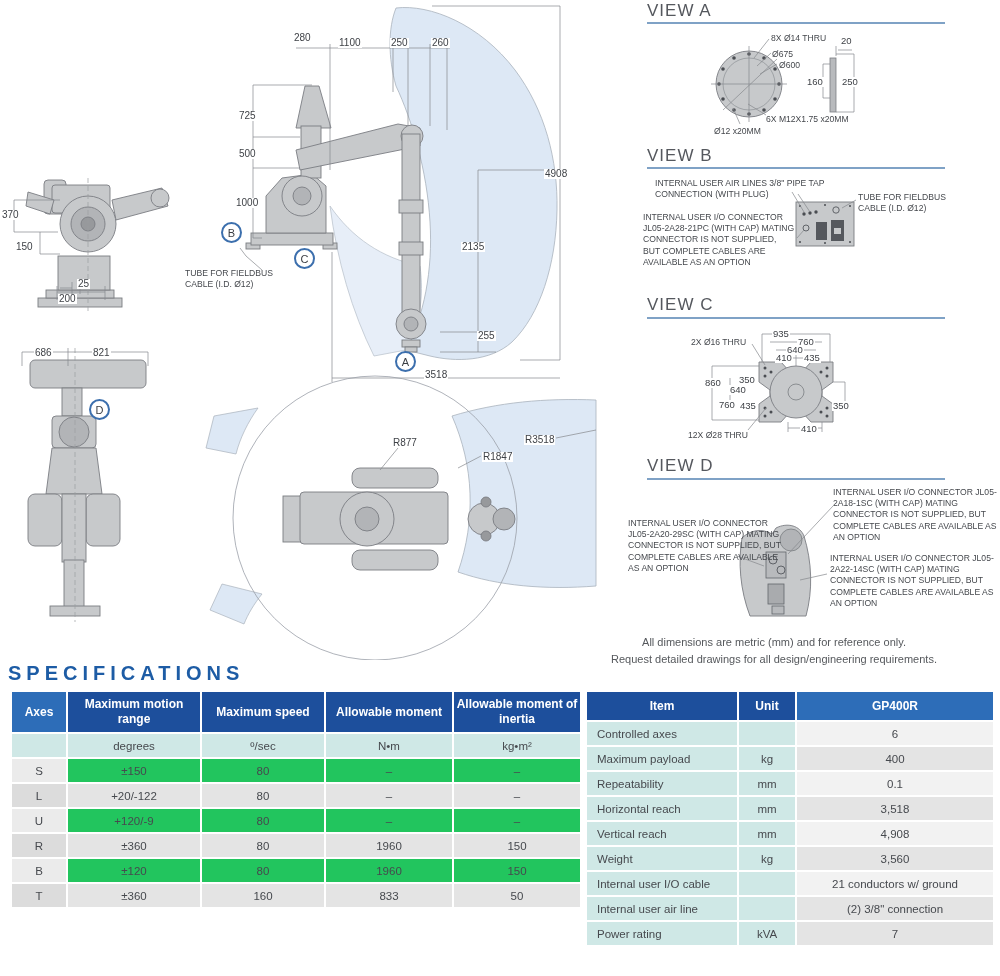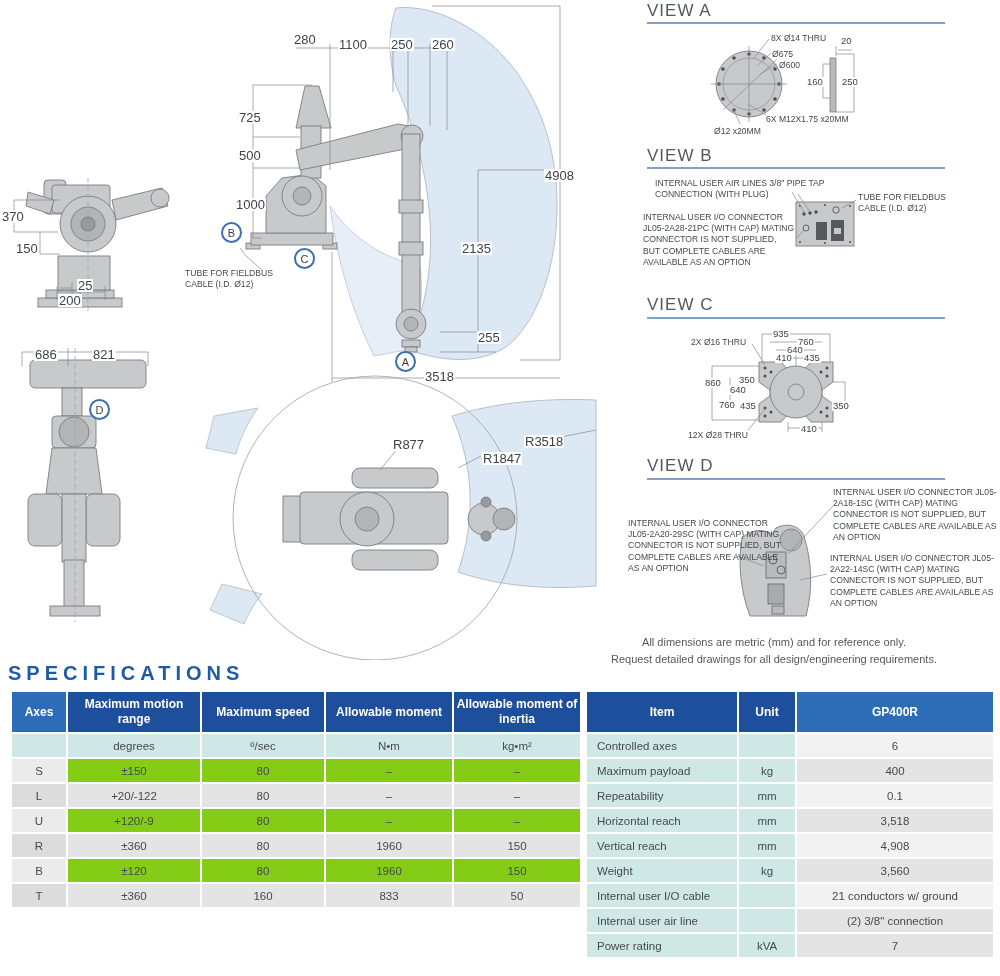--- a/index.html
+++ b/index.html
@@ -1,41 +1,41 @@
 <!DOCTYPE html>
 <html><head>
 <meta charset="utf-8">
 <style>
   html,body{margin:0;padding:0;background:#fff;}
   body{width:1000px;height:976px;position:relative;overflow:hidden;
        font-family:"Liberation Sans",sans-serif;color:#44474c;}
   svg{position:absolute;left:0;top:0;}
-  .dim{position:absolute;font-size:13px;color:#3f4247;line-height:1;
+  .dim{position:absolute;font-size:10px;color:#3f4247;line-height:1;
        white-space:nowrap;background:#fff;padding:0 1px;}
   .ann{position:absolute;font-size:8.6px;color:#45484d;line-height:1.3;}
   .ann.right{}
   .badge{position:absolute;width:17px;height:17px;border:2px solid #3c6fad;border-radius:50%;
          display:flex;align-items:center;justify-content:center;font-size:11px;color:#3b3e43;
          background:rgba(255,255,255,.8);}
   .view-title{position:absolute;font-size:17px;color:#55585e;letter-spacing:1px;}
   .view-rule{position:absolute;border-top:2px solid #7fa2c6;width:298px;height:0;}
   .footnote{position:absolute;font-size:11px;color:#55585c;text-align:center;line-height:1.55;}
   .spec-title{position:absolute;font-size:20px;font-weight:bold;color:#1d5ca5;letter-spacing:5px;}
   table{position:absolute;border-collapse:separate;border-spacing:2px;table-layout:fixed;}
   th,td{padding:0;text-align:center;font-size:11.5px;color:#46494e;}
   th{background:#1d4f9c;color:#fff;font-weight:bold;font-size:12px;line-height:1.25;}
   .axes-table th{height:40px;}
   .axes-table td{height:23px;}
   .axes-table .r-units td{background:#cfe8e6;}
-  .axes-table .r-odd td{background:#84cc16;}
+  .axes-table .r-odd td{background:#22c55e;}
   .axes-table .r-odd td:first-child{background:#ebebeb;}
   .axes-table .r-even td{background:#e4e4e4;}
   .axes-table .r-even td:first-child{background:#dcdcdc;}
   th.th-accent{background:#2d6db8;}
-  .item-table th{height:40px;}
+  .item-table th{height:28px;}
   .item-table td{height:23px;}
   .item-table td.c-item{background:#cfe8e6;text-align:left;padding-left:10px;}
   .item-table td.c-unit{background:#cfe8e6;}
   .item-table tr.v-odd td.c-val{background:#f2f2f2;}
   .item-table tr.v-even td.c-val{background:#e4e4e4;}
 </style>
 </head>
 <body>
 
 <svg width="1000" height="660" viewBox="0 0 1000 660">

